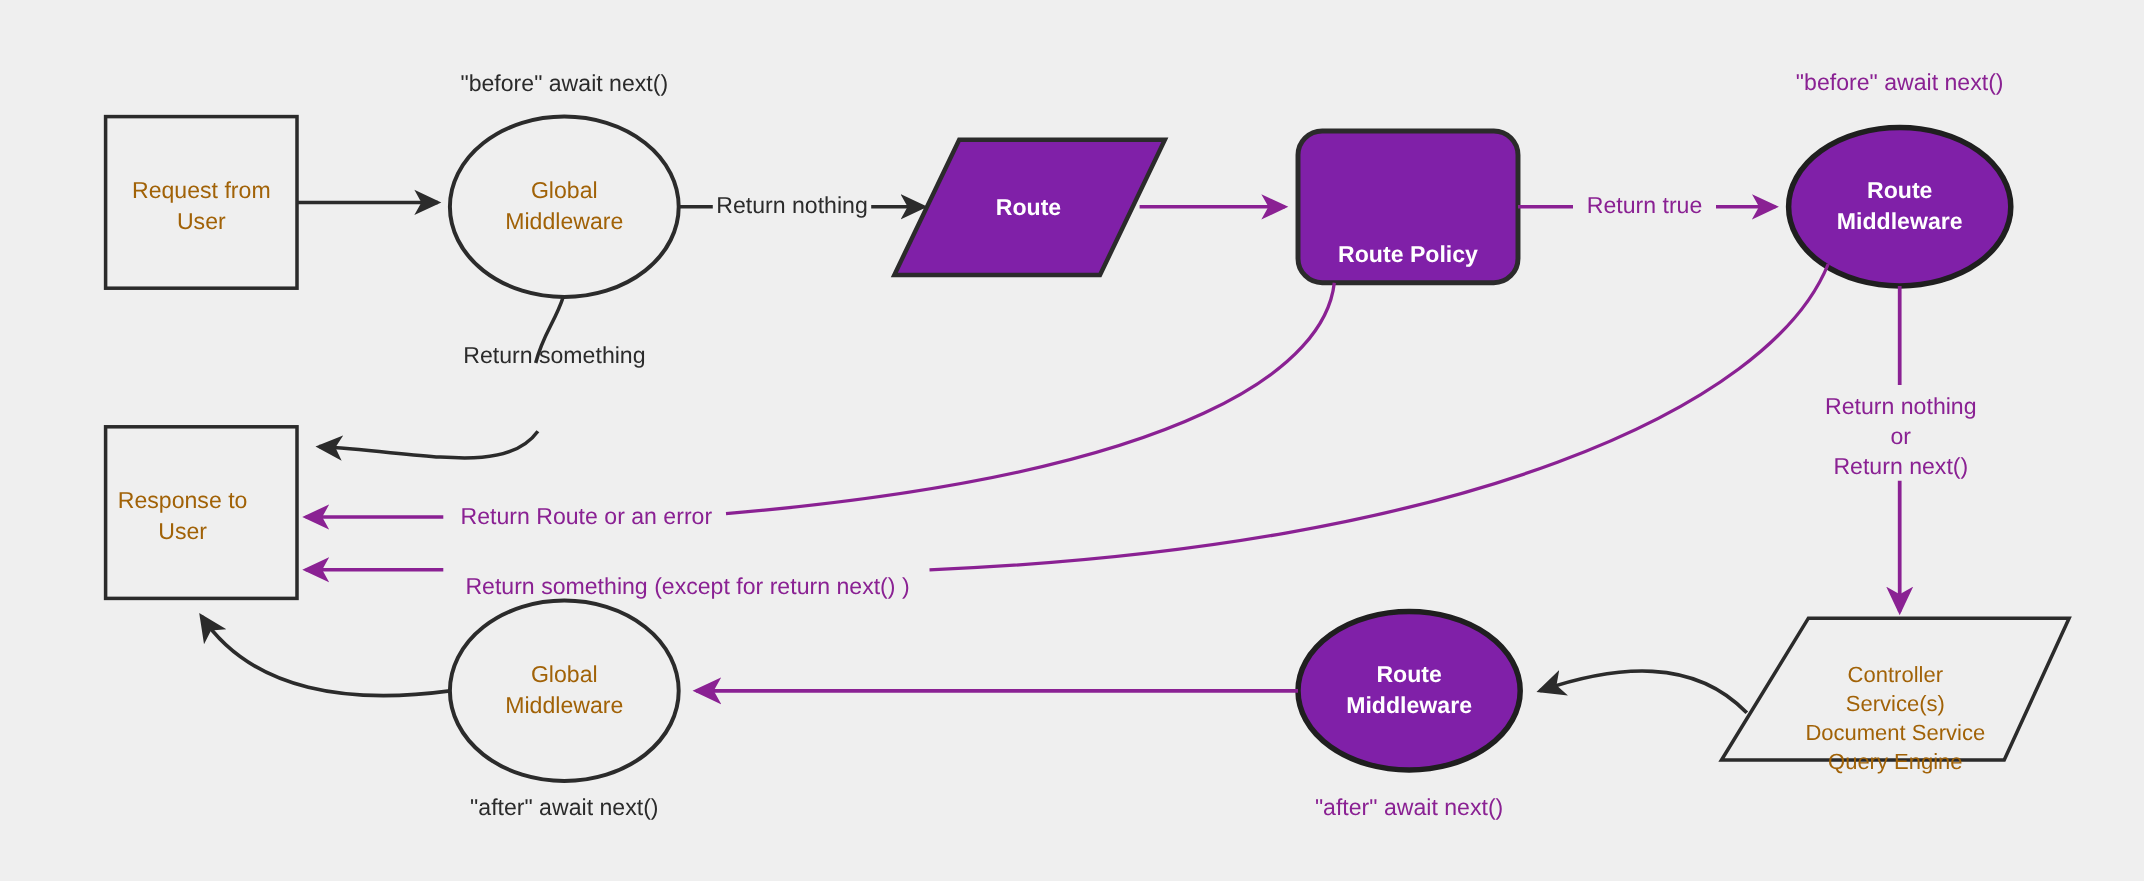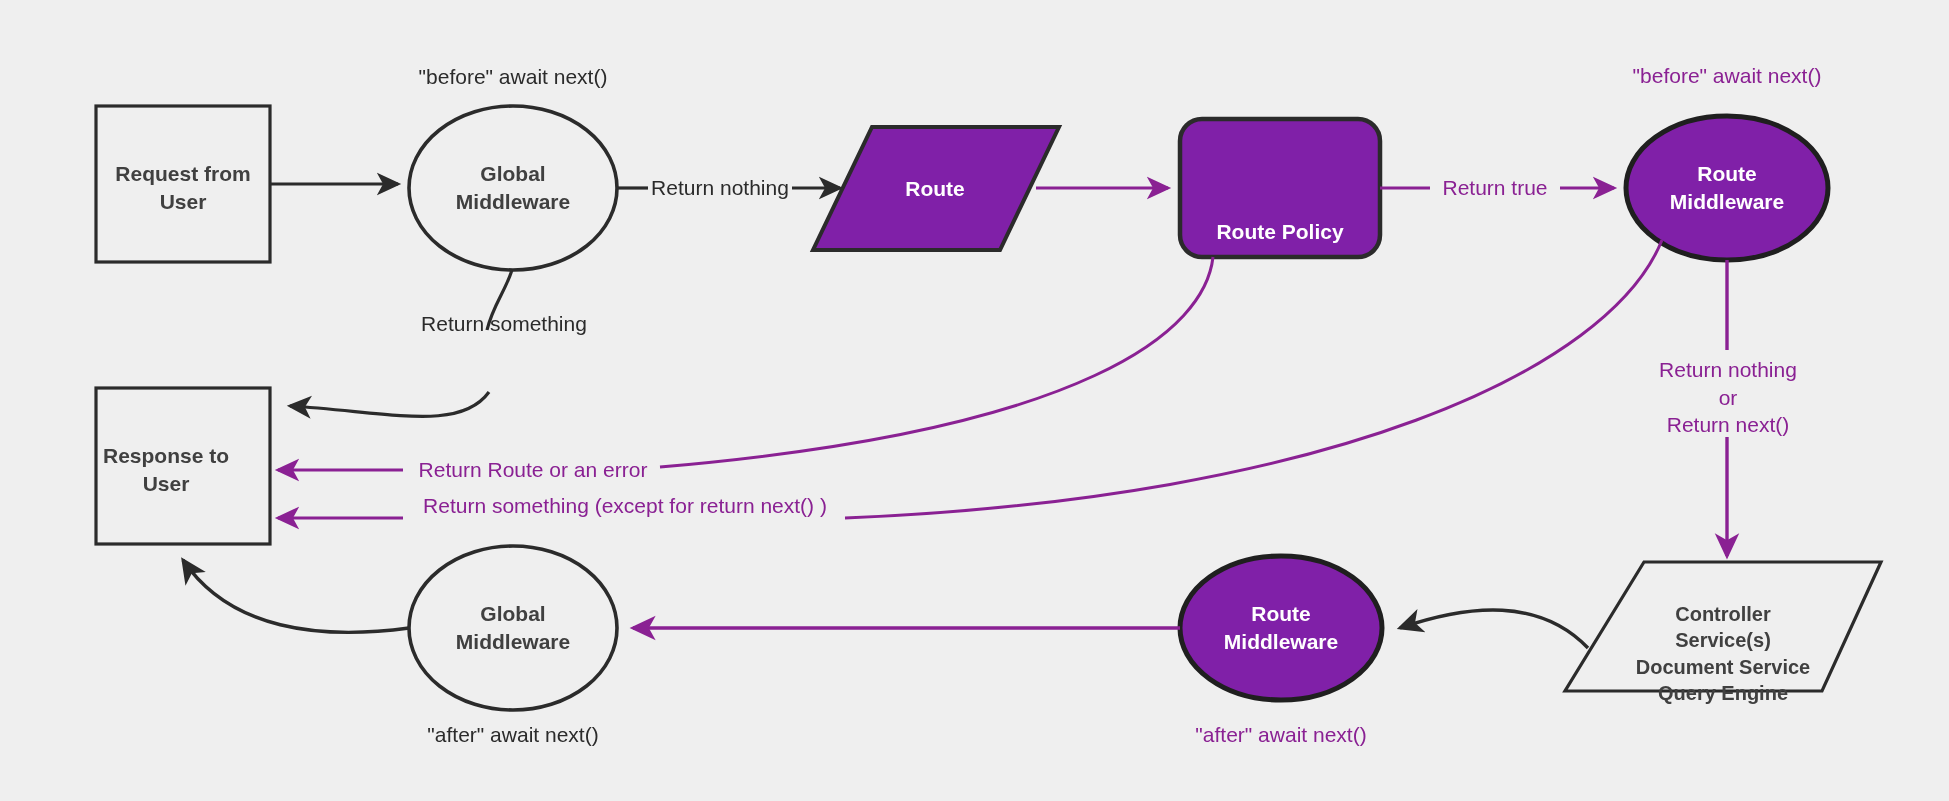--- a/index.html
+++ b/index.html
@@ -26,23 +26,23 @@
     height: 801px;
   }
   .node-label {
     position: absolute;
     text-align: center;
     line-height: 1.32;
     pointer-events: none;
     white-space: pre;
   }
   .lbl-dark {
-    color: #404040;
+    color: #a16207;
     font-size: 21px;
-    font-weight: 700;
+    font-weight: 400;
   }
   .lbl-white-bold {
     color: #ffffff;
     font-size: 21px;
     font-weight: bold;
   }
   .edge-label {
     position: absolute;
     font-size: 21px;
     line-height: 1.32;
@@ -154,19 +154,19 @@
   <div class="anno anno-purple" style="left:1177px; top:723px; width:208px; text-align:center;">"after" await next()</div>
 
   <div class="edge-label edge-dark" style="left:648px; top:174px; width:144px; text-align:center;">Return nothing</div>
 
   <div class="edge-label edge-dark" style="left:414px; top:310px; width:180px; text-align:center;">Return something</div>
 
   <div class="edge-label edge-purple" style="left:1430px; top:174px; width:130px; ">Return true</div>
 
   <div class="edge-label edge-purple" style="left:405px; top:456px; width:256px; text-align:center;">Return Route or an error</div>
 
-  <div class="edge-label edge-purple" style="left:405px; top:492px; width:440px; text-align:center;">Return something (except for return next() )</div>
+  <div class="edge-label edge-purple" style="left:405px; top:520px; width:440px; text-align:center;">Return something (except for return next() )</div>
 
   <div class="edge-label edge-purple" style="left:1620px; top:356px; width:216px; text-align:center;">Return nothing
 or
 Return next()</div>
 
 </div>
 
 </body></html>

